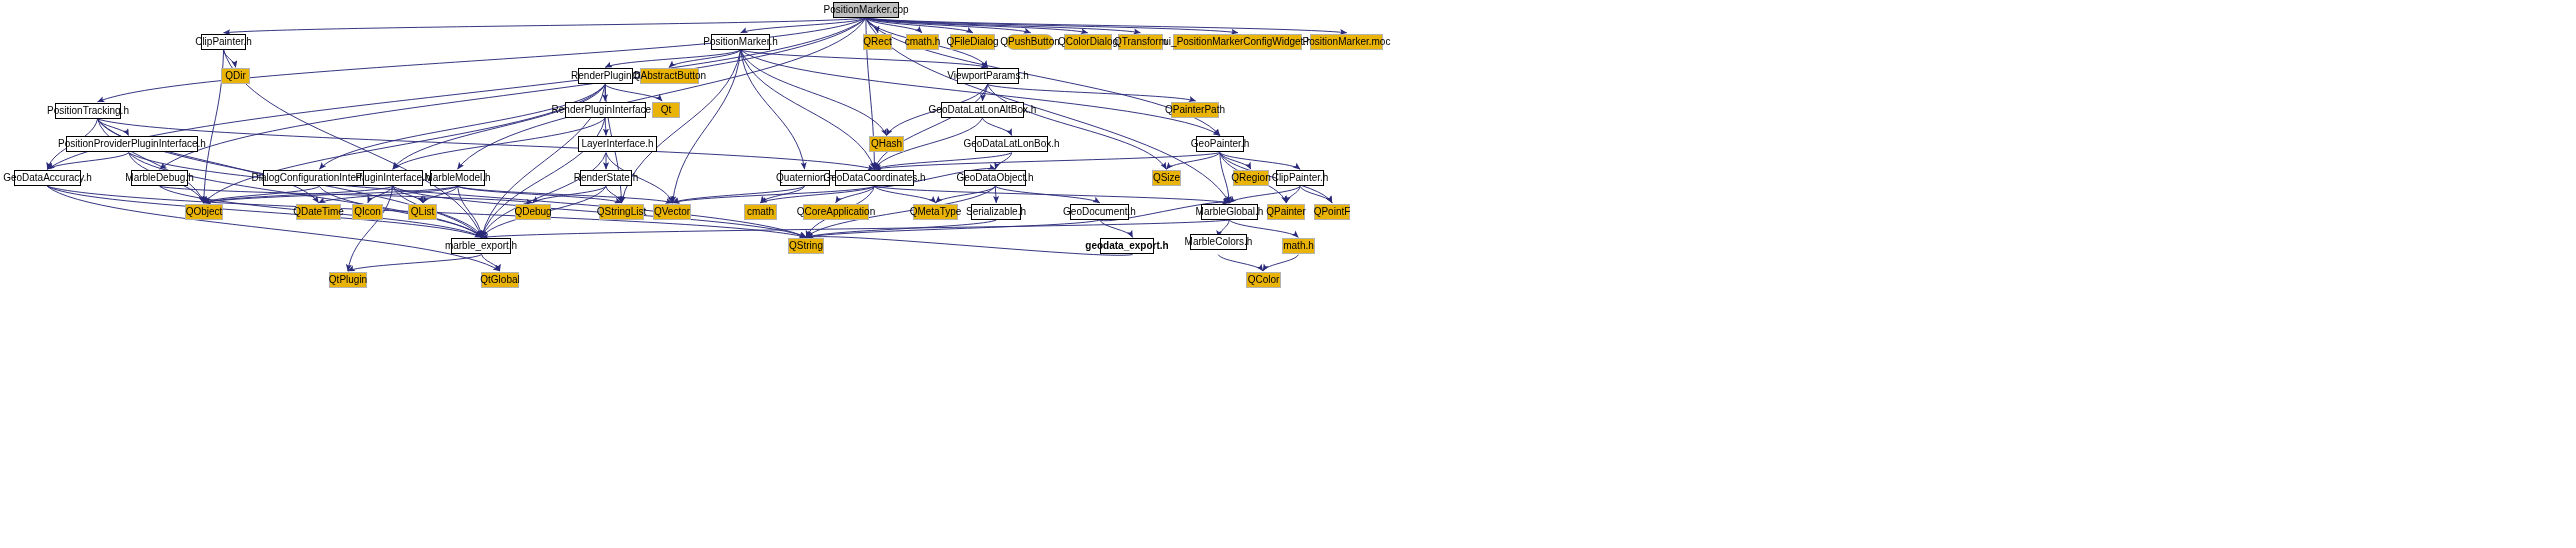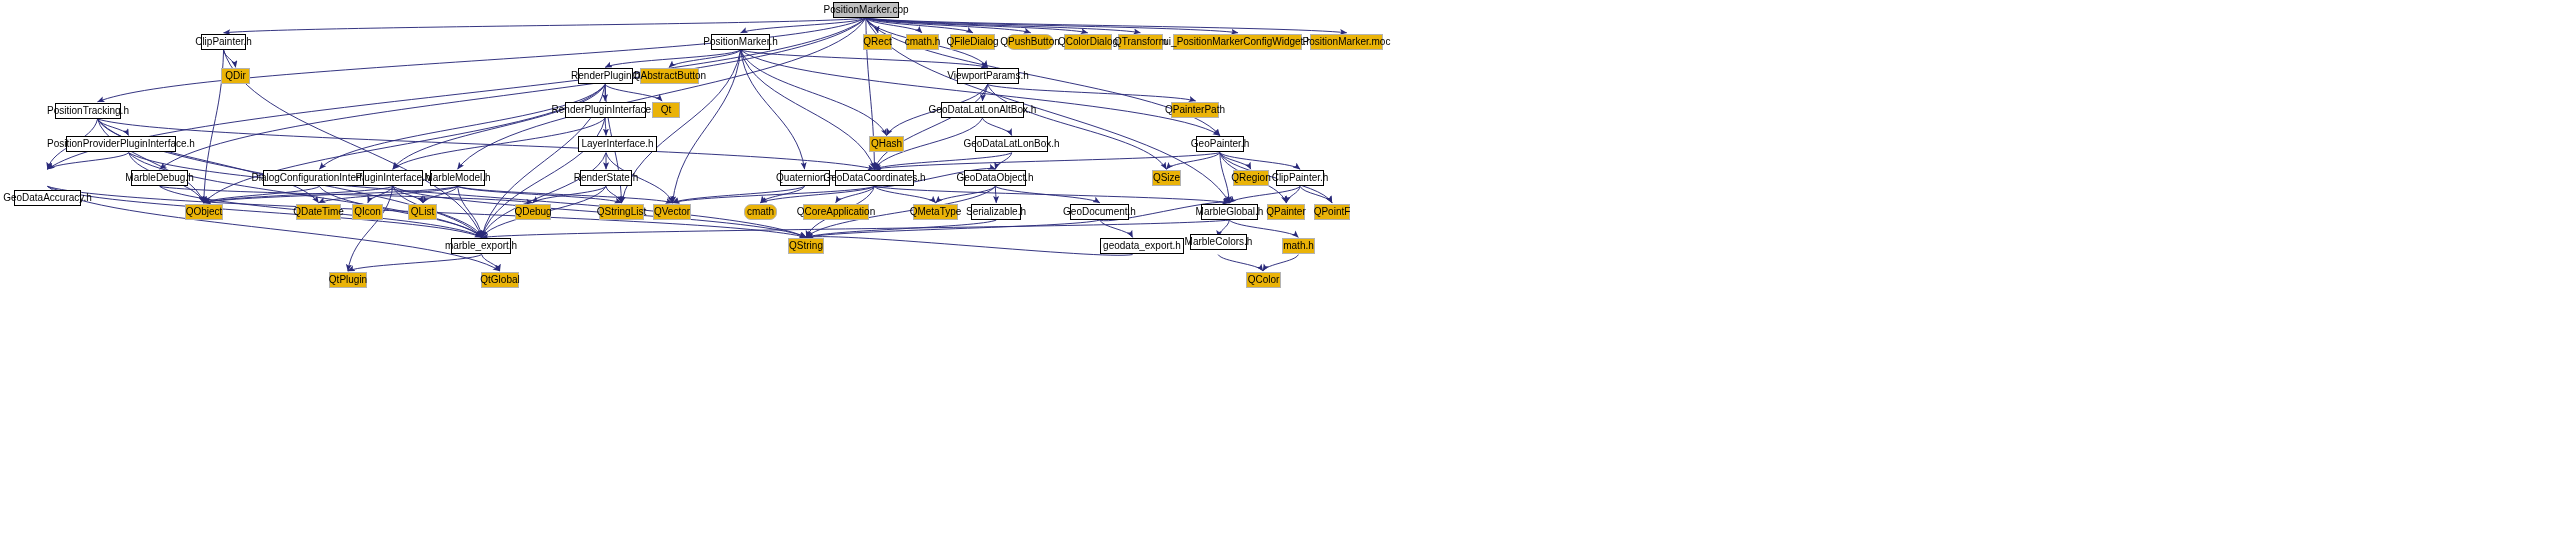--- a/index.html
+++ b/index.html
@@ -165,51 +165,51 @@
       <div class="node ext" style="left: 221px; top: 68px; width: 29px;">QDir</div>
       <div class="node" style="left: 565px; top: 102px; width: 81px;">RenderPluginInterface.h</div>
       <div class="node ext" style="left: 652px; top: 102px; width: 21px;">Qt</div>
       <div class="node" style="left: 941px; top: 102px; width: 83px;">GeoDataLatLonAltBox.h</div>
       <div class="node ext" style="left: 1171px; top: 102px; width: 48px;">QPainterPath</div>
       <div class="node" style="left: 55px; top: 103px; width: 66px;">PositionTracking.h</div>
       <div class="node" style="left: 578px; top: 136px; width: 79px;">LayerInterface.h</div>
       <div class="node ext" style="left: 869px; top: 136px; width: 35px;">QHash</div>
       <div class="node" style="left: 975px; top: 136px; width: 73px;">GeoDataLatLonBox.h</div>
       <div class="node" style="left: 1196px; top: 136px; width: 48px;">GeoPainter.h</div>
-      <div class="node" style="left: 66px; top: 136px; width: 110px;">PositionProviderPluginInterface.h</div>
+      <div class="node" style="left: 66px; top: 136px; width: 132px;">PositionProviderPluginInterface.h</div>
       <div class="node" style="left: 580px; top: 170px; width: 52px; text-align: center;">RenderState.h</div>
       <div class="node" style="left: 780px; top: 170px; width: 50px;">Quaternion.h</div>
       <div class="node" style="left: 835px; top: 170px; width: 79px;">GeoDataCoordinates.h</div>
       <div class="node" style="left: 964px; top: 170px; width: 62px;">GeoDataObject.h</div>
       <div class="node ext" style="left: 1152px; top: 170px; width: 29px;">QSize</div>
       <div class="node ext" style="left: 1233px; top: 170px; width: 36px;">QRegion</div>
       <div class="node" style="left: 1276px; top: 170px; width: 48px;">ClipPainter.h</div>
-      <div class="node" style="left: 14px; top: 170px; width: 67px; margin-top: 20px;">GeoDataAccuracy.h</div>
+      <div class="node" style="left: 14px; top: 170px; width: 67px;">GeoDataAccuracy.h</div>
       <div class="node" style="left: 131px; top: 170px; width: 57px;">MarbleDebug.h</div>
       <div class="node" style="left: 263px; top: 170px; width: 112px;">DialogConfigurationInterface.h</div>
       <div class="node" style="left: 363px; top: 170px; width: 60px;">PluginInterface.h</div>
       <div class="node" style="left: 430px; top: 170px; width: 55px;">MarbleModel.h</div>
       <div class="node ext" style="left: 185px; top: 204px; width: 38px;">QObject</div>
       <div class="node ext" style="left: 296px; top: 204px; width: 45px;">QDateTime</div>
       <div class="node ext" style="left: 352px; top: 204px; width: 31px;">QIcon</div>
       <div class="node ext" style="left: 408px; top: 204px; width: 29px;">QList</div>
       <div class="node ext" style="left: 515px; top: 204px; width: 36px;">QDebug</div>
       <div class="node ext" style="left: 599px; top: 204px; width: 45px;">QStringList</div>
       <div class="node ext" style="left: 653px; top: 204px; width: 38px;">QVector</div>
-      <div class="node ext" style="left: 744px; top: 204px; width: 33px; border-radius: 7px;">cmath</div>
+      <div class="node ext" style="left: 744px; top: 204px; width: 33px;">cmath</div>
       <div class="node ext" style="left: 803px; top: 204px; width: 66px;">QCoreApplication</div>
       <div class="node ext" style="left: 913px; top: 204px; width: 45px;">QMetaType</div>
       <div class="node" style="left: 971px; top: 204px; width: 50px;">Serializable.h</div>
       <div class="node" style="left: 1070px; top: 204px; width: 59px;">GeoDocument.h</div>
       <div class="node" style="left: 1201px; top: 204px; width: 57px;">MarbleGlobal.h</div>
       <div class="node ext" style="left: 1267px; top: 204px; width: 38px;">QPainter</div>
       <div class="node ext" style="left: 1314px; top: 204px; width: 36px;">QPointF</div>
       <div class="node" style="left: 451px; top: 238px; width: 60px;">marble_export.h</div>
       <div class="node ext" style="left: 788px; top: 238px; width: 36px;">QString</div>
-      <div class="node" style="left: 1100px; top: 238px; width: 84px;">geodata_export.h</div>
+      <div class="node" style="left: 1100px; top: 238px; width: 54px; font-weight: bold;">geodata_export.h</div>
       <div class="node" style="left: 1190px; top: 234px; width: 57px;">MarbleColors.h</div>
       <div class="node ext" style="left: 1282px; top: 238px; width: 33px;">math.h</div>
       <div class="node ext" style="left: 329px; top: 272px; width: 38px;">QtPlugin</div>
       <div class="node ext" style="left: 481px; top: 272px; width: 38px;">QtGlobal</div>
       <div class="node ext" style="left: 1246px; top: 272px; width: 35px;">QColor</div>
     </div>
 </div>
 
 
 </body></html>

